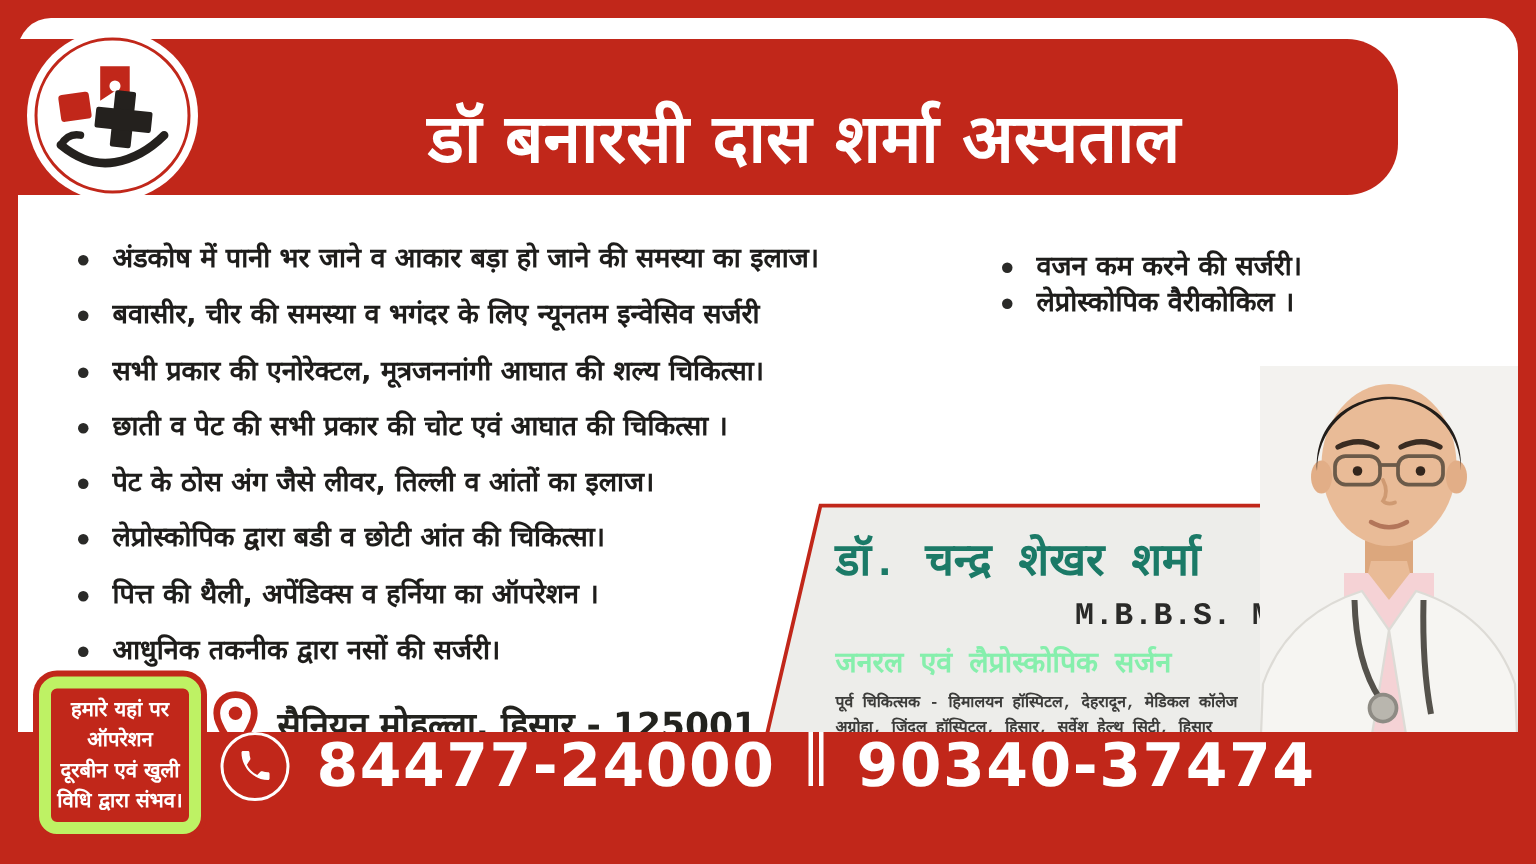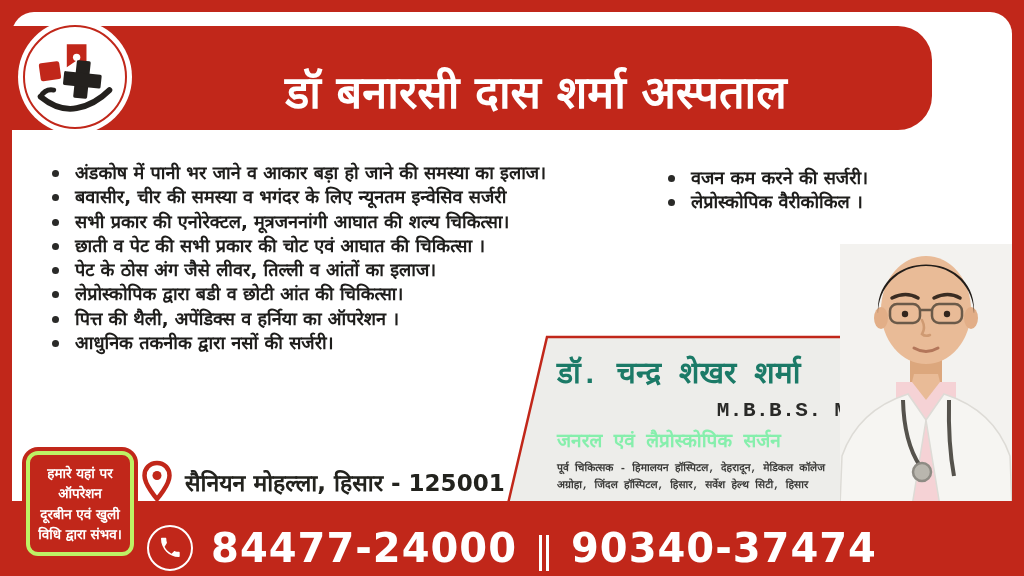--- a/index.html
+++ b/index.html
@@ -23,21 +23,21 @@
   }
   .logo-ring{position:absolute;inset:5px;border:2.5px solid #c1271a;border-radius:50%;}
   .logo-art{position:absolute;inset:16px;}
   .header-title{
     position:absolute;left:150px;top:38px;width:772px;height:104px;
     display:flex;align-items:center;justify-content:center;
     color:#ffffff;font-size:45px;font-weight:bold;white-space:nowrap;
   }
   
   .services-left{
-    position:absolute;left:52px;top:161px;display:flex;flex-direction:column;gap:0;
+    position:absolute;left:52px;top:161px;display:flex;flex-direction:column;gap:13px;
   }
   .services-right{
     position:absolute;left:668px;top:166px;display:flex;flex-direction:column;
   }
   .svc-row{display:flex;align-items:flex-start;}
   .bullet{
     width:7px;height:7px;border-radius:50%;background:#2a2a28;
     margin:9px 16px 0 0;flex:none;
   }
   .svc-text{
@@ -55,36 +55,36 @@
   .doctor-exp{margin-top:7px;font-size:10.5px;font-weight:bold;color:#3c3c3a;line-height:1.6;width:312px;}
   .doctor-exp span{display:block;white-space:nowrap;}
   
   .portrait{position:absolute;right:12px;bottom:70px;width:172px;height:292px;}
   
   .note-box{
     position:absolute;left:22px;top:447px;width:116px;height:113px;
     background:#c1271a;border-radius:16px;z-index:6;
   }
   .note-inner{
-    position:absolute;inset:4px;border:4px solid #bef264;border-radius:12px;
+    position:absolute;inset:4px;border:8px solid #bef264;border-radius:12px;
     display:flex;flex-direction:column;justify-content:center;align-items:center;
     color:#ffffff;font-size:13.5px;font-weight:bold;line-height:1.5;text-align:center;
   }
   .note-inner span{display:block;white-space:nowrap;}
   
   .address{
     position:absolute;left:142px;top:458px;height:48px;
     display:flex;align-items:center;gap:13px;
   }
   .address-text{font-size:23px;font-weight:bold;color:#23231e;white-space:nowrap;}
   
   .phone-bar{
     position:absolute;left:0;right:0;bottom:0;height:70px;background:#c1271a;
-    display:flex;align-items:flex-end;justify-content:center;gap:18px;
-    padding-bottom:5px;z-index:5;
+    display:flex;align-items:flex-start;justify-content:center;gap:18px;
+    padding-bottom:18px;z-index:5;
   }
   .phone-icon{
     width:42px;height:42px;border:2.5px solid #fff;border-radius:50%;
     display:flex;align-items:center;justify-content:center;flex:none;
   }
   .phone-number{font-size:40px;font-weight:bold;color:#ffffff;letter-spacing:1px;white-space:nowrap;}
   .phone-sep{display:flex;gap:4px;margin:0 4px;}
   .phone-sep i{display:block;width:3px;height:36px;background:#ffffff;}
 </style>
 </head>

